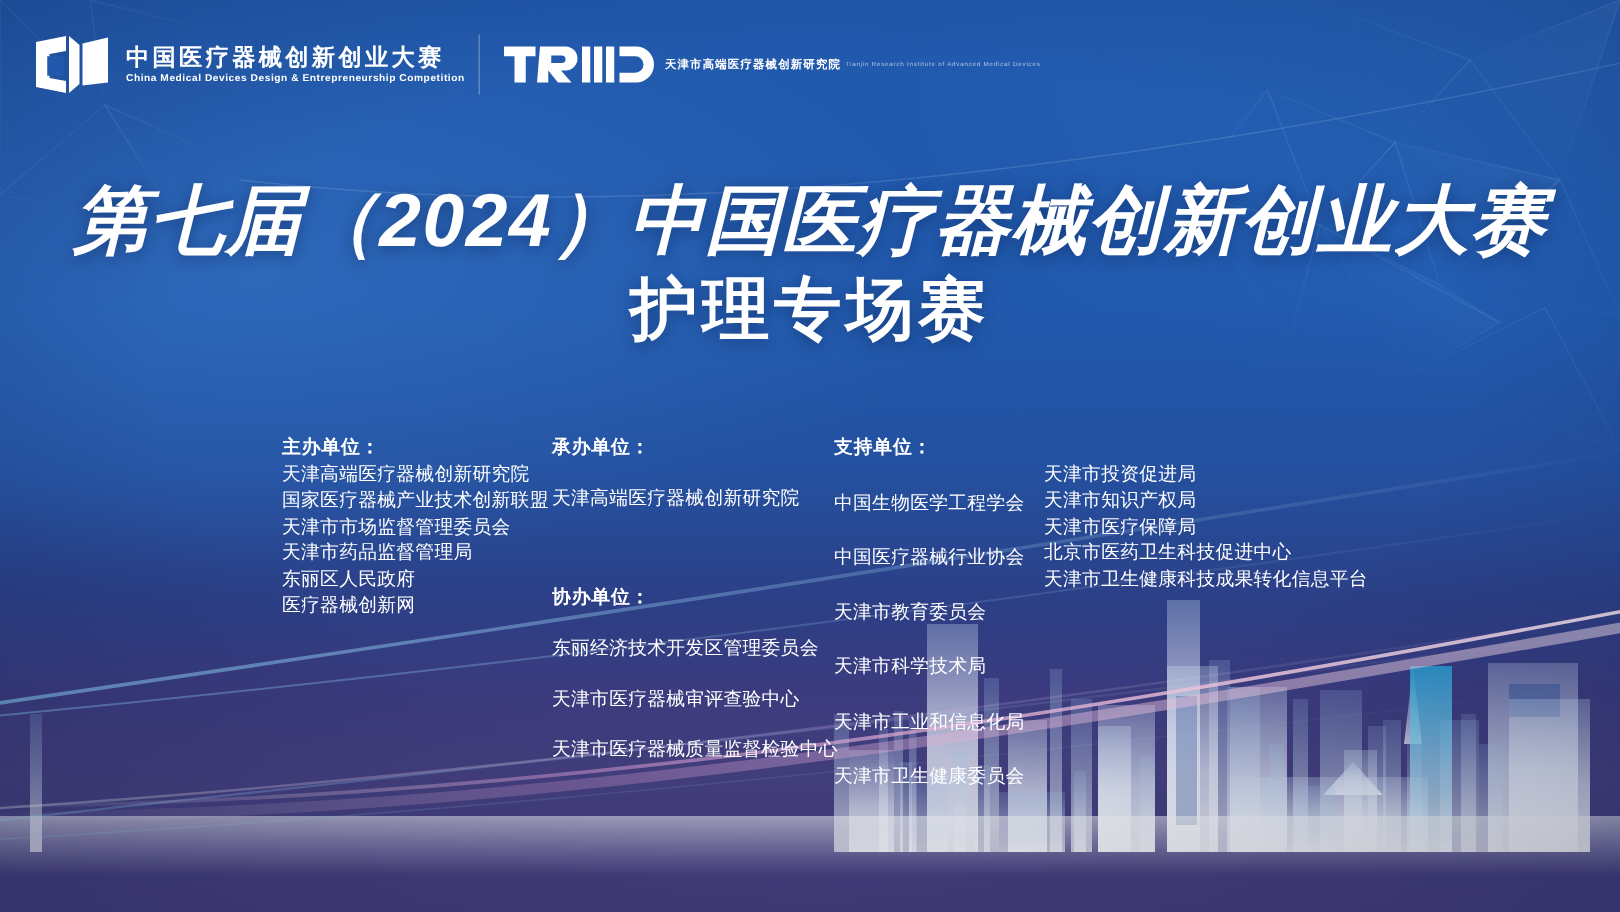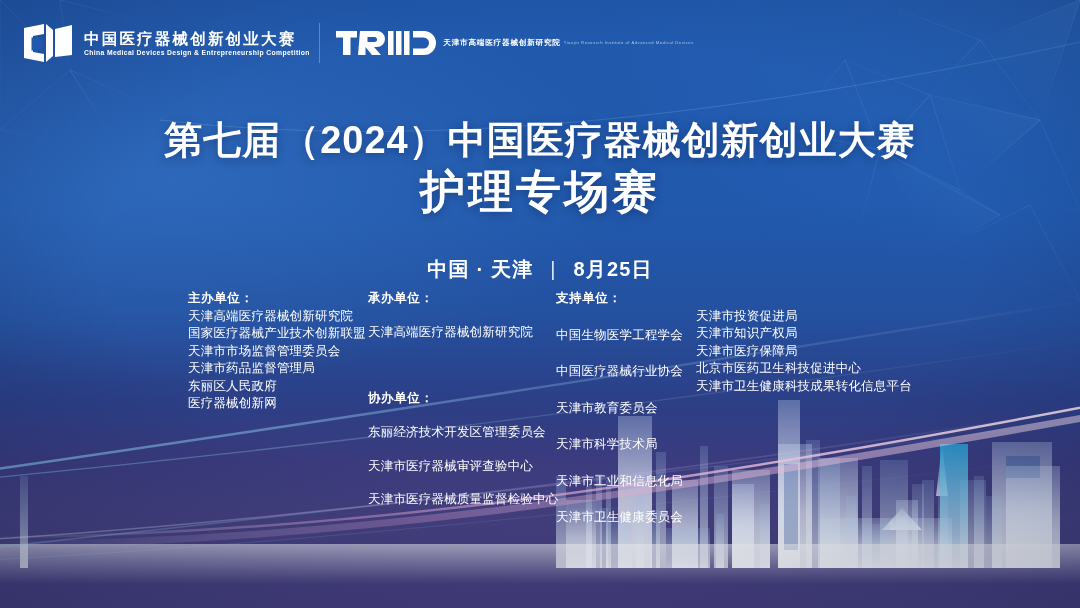--- a/index.html
+++ b/index.html
@@ -117,26 +117,27 @@
 
   
   .title-wrap {
     position: absolute;
     top: 118px; left: 0; right: 0;
     text-align: center;
     z-index: 5;
   }
   .title-main {
     color: #ffffff;
-    font-size: 38px;
+    font-size: 50px;
     font-weight: 700;
     letter-spacing: 1px;
     line-height: 1.18;
     text-shadow: 0 2px 10px rgba(3,18,55,.38);
     white-space: nowrap;
+    font-style: italic;
   }
   .title-sub {
     color: #ffffff;
     font-size: 45px;
     font-weight: 700;
     letter-spacing: 3px;
     line-height: 1.3;
     text-shadow: 0 2px 10px rgba(3,18,55,.38);
   }
   .meta-line {
@@ -382,25 +383,20 @@
       <div class="trimd-en">Tianjin Research Institute of Advanced Medical Devices</div>
     </div>
 
   </div>
 
   <div class="title-wrap">
     <div class="title-main">第七届（2024）中国医疗器械创新创业大赛</div>
     <div class="title-sub">护理专场赛</div>
   </div>
 
-  <div class="meta-line">
-    <span>中国 · 天津</span>
-    <span class="sep">|</span>
-    <span>8月25日</span>
-  </div>
 
   <div class="orgs">
 
     <div class="org-col col-1">
       <div class="org-head">主办单位：</div>
       <div class="org-item">天津高端医疗器械创新研究院</div>
       <div class="org-item">国家医疗器械产业技术创新联盟</div>
       <div class="org-item">天津市市场监督管理委员会</div>
       <div class="org-item">天津市药品监督管理局</div>
       <div class="org-item">东丽区人民政府</div>

